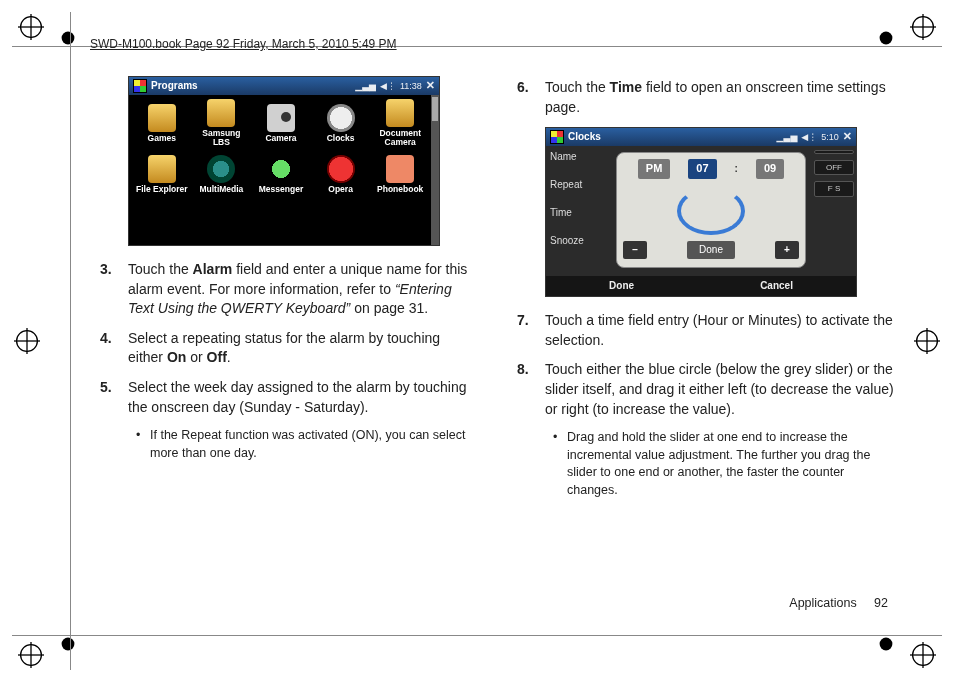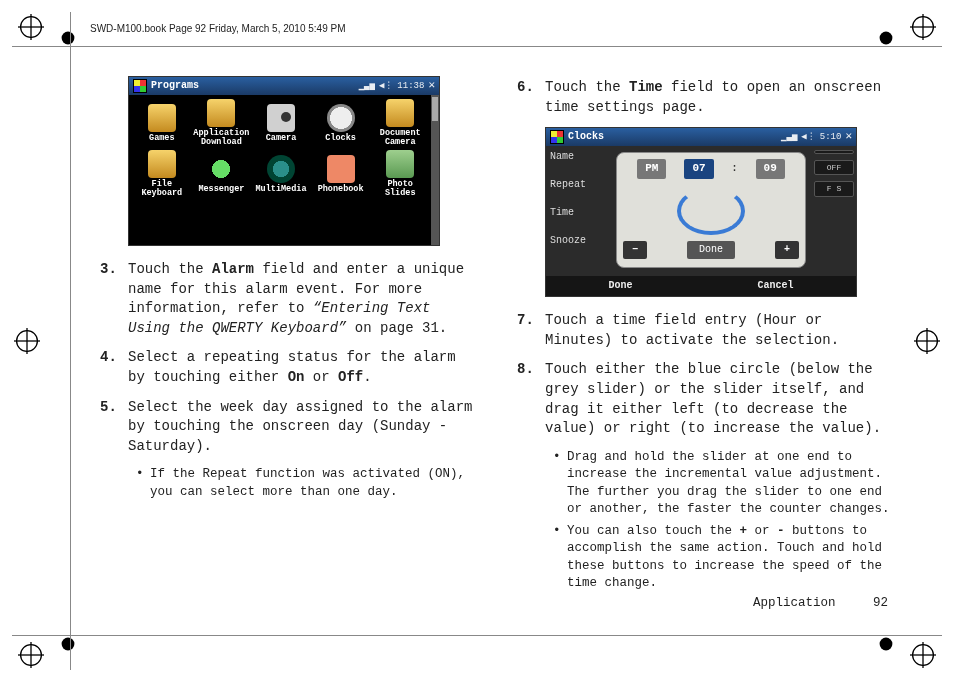--- a/index.html
+++ b/index.html
@@ -40,31 +40,31 @@
   .hrule-top, .hrule-bot {
     position:absolute;
     left:12px; right:12px;
     border-top:1px solid #888;
   }
   .hrule-top { top:46px; }
   .hrule-bot { bottom:46px; }
 
   .header-text {
     position:absolute;
-    top:22px; left:90px;
-    font-size:10px;
+    top:36px; left:90px;
+    font-size:12px;
+    text-decoration:underline;
   }
 
   
   .page {
     position:absolute;
     top:70px; left:100px; right:60px; bottom:70px;
     display:flex;
     gap:40px;
-    font-family:Liberation Mono, monospace;
   }
   .col { flex:1; }
   .step {
     display:flex;
     margin:8px 0 10px;
   }
   .step .num {
     width:28px;
     font-weight:bold;
     flex-shrink:0;
@@ -244,54 +244,54 @@
           <span>11:38</span>
           <span class="close-x">✕</span>
         </span>
       </div>
       <div class="programs-grid">
         <div class="app">
             <div class="app-icon ai-games"></div>
             <div class="app-label">Games</div>
           </div>
         <div class="app">
-            <div class="app-icon ai-download"></div>
-            <div class="app-label">Application Download</div>
+            <div class="app-icon ai-samsung"></div>
+            <div class="app-label">Samsung LBS</div>
           </div>
         <div class="app">
             <div class="app-icon ai-camera"></div>
             <div class="app-label">Camera</div>
           </div>
         <div class="app">
             <div class="app-icon ai-clocks"></div>
             <div class="app-label">Clocks</div>
           </div>
         <div class="app">
             <div class="app-icon ai-doc"></div>
             <div class="app-label">Document Camera</div>
           </div>
         <div class="app">
             <div class="app-icon ai-file"></div>
-            <div class="app-label">File Keyboard</div>
+            <div class="app-label">File Explorer</div>
+          </div>
+        <div class="app">
+            <div class="app-icon ai-mm"></div>
+            <div class="app-label">MultiMedia</div>
           </div>
         <div class="app">
             <div class="app-icon ai-msg"></div>
             <div class="app-label">Messenger</div>
           </div>
         <div class="app">
-            <div class="app-icon ai-mm"></div>
-            <div class="app-label">MultiMedia</div>
+            <div class="app-icon ai-opera"></div>
+            <div class="app-label">Opera</div>
           </div>
         <div class="app">
             <div class="app-icon ai-phonebook"></div>
             <div class="app-label">Phonebook</div>
-          </div>
-        <div class="app">
-            <div class="app-icon ai-slides"></div>
-            <div class="app-label">Photo Slides</div>
           </div>
       </div>
       <div class="scrollbar"></div>
     </div>
 
     <div class="step">
       <div class="num">3.</div>
       <div class="body">
         <span>Touch the </span><b>Alarm</b><span> field and enter a unique name for this alarm event. For more information, refer to </span><span class="i">“Entering Text Using the QWERTY Keyboard”</span><span>  on page 31.</span>
       </div>
@@ -372,22 +372,19 @@
       <div class="num">7.</div>
       <div class="body">Touch a time field entry (Hour or Minutes) to activate the selection.</div>
     </div>
 
     <div class="step">
       <div class="num">8.</div>
       <div class="body">Touch either the blue circle (below the grey slider) or the slider itself, and drag it either left (to decrease the value) or right (to increase the value).</div>
     </div>
     <ul class="bullets">
       <li>Drag and hold the slider at one end to increase the incremental value adjustment. The further you drag the slider to one end or another, the faster the counter changes.</li>
-      <li>
-        <span>You can also touch the </span><b>+</b><span> or </span><b>-</b><span> buttons to accomplish the same action. Touch and hold these buttons to increase the speed of the time change.</span>
-      </li>
     </ul>
 
     <div class="footer-text">
-      <span>Application</span>&nbsp;&nbsp;&nbsp;&nbsp;&nbsp;<span>92</span>
+      <span>Applications</span>&nbsp;&nbsp;&nbsp;&nbsp;&nbsp;<span>92</span>
     </div>
   </div>
 </div>
 
 </body></html>

